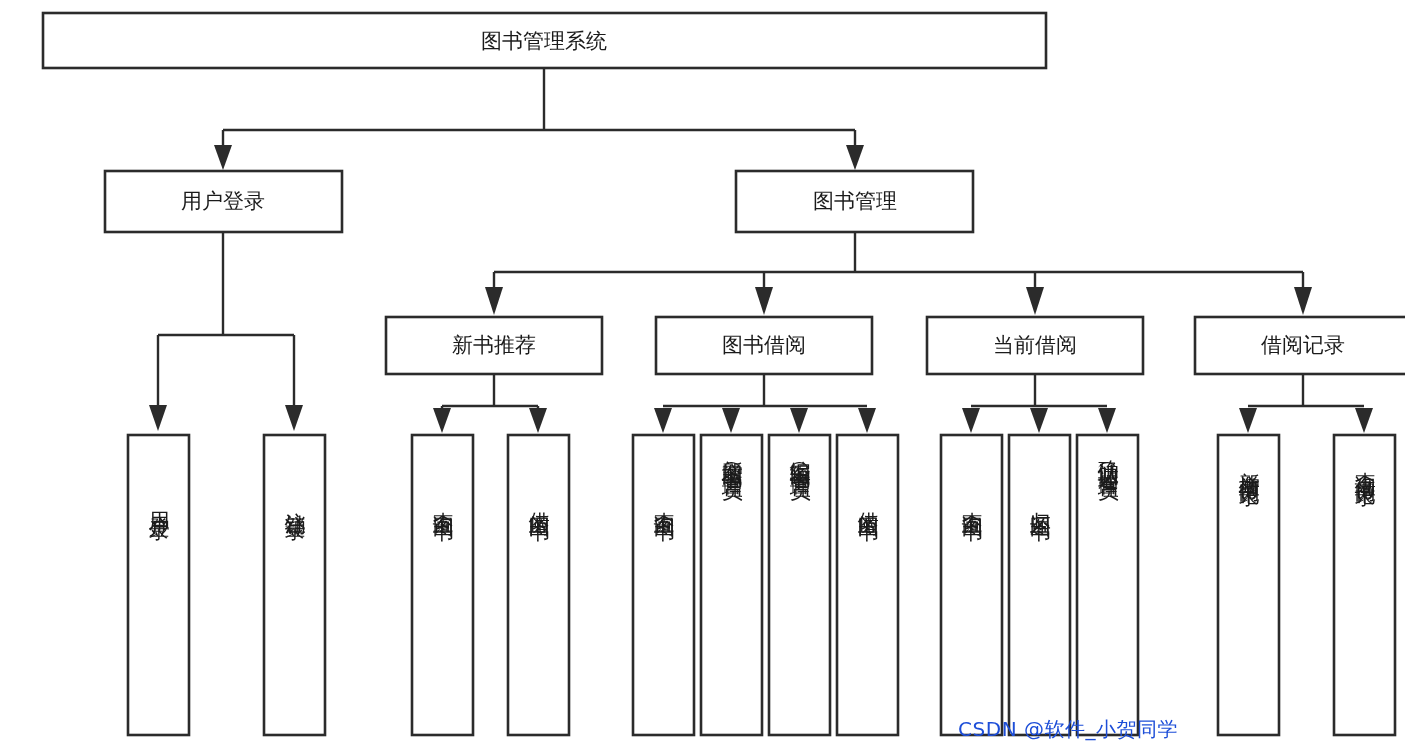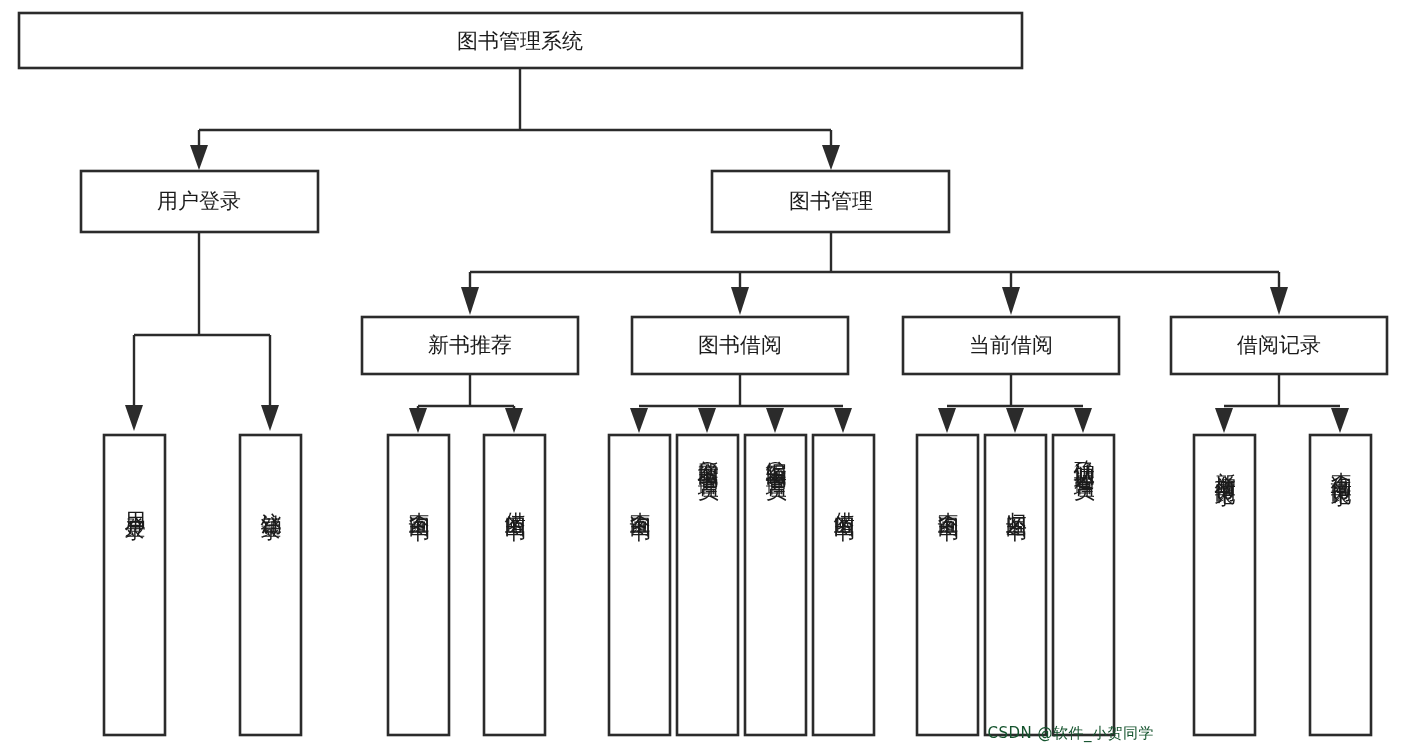--- a/index.html
+++ b/index.html
@@ -11,20 +11,21 @@
     width: 1405px;
     height: 747px;
     font-family: "DejaVu Sans", "Liberation Sans", sans-serif;
     overflow: hidden;
   }
   #diagram-root {
     position: relative;
     width: 1162px;
     height: 747px;
     background: #ffffff;
+    margin-left: 24px;
   }
   svg#tree-svg {
     position: absolute;
     left: 0;
     top: 0;
     width: 1405px;
     height: 747px;
   }
   .node-box {
     fill: #ffffff;
@@ -63,22 +64,22 @@
     line-height: 1.32;
     letter-spacing: 3px;
     color: #1b1b1b;
     white-space: nowrap;
   }
   #watermark {
     position: absolute;
     right: 8px;
     bottom: 4px;
     font-family: "DejaVu Sans", "Liberation Sans", sans-serif;
-    font-size: 15px;
-    color: #14532d;
+    font-size: 20px;
+    color: #1d4ed8;
     letter-spacing: 0.5px;
     white-space: nowrap;
   }
 </style>
 </head>
 <body>
 
 <div id="diagram-root">
 
   <svg id="tree-svg" viewBox="0 0 1405 747">

